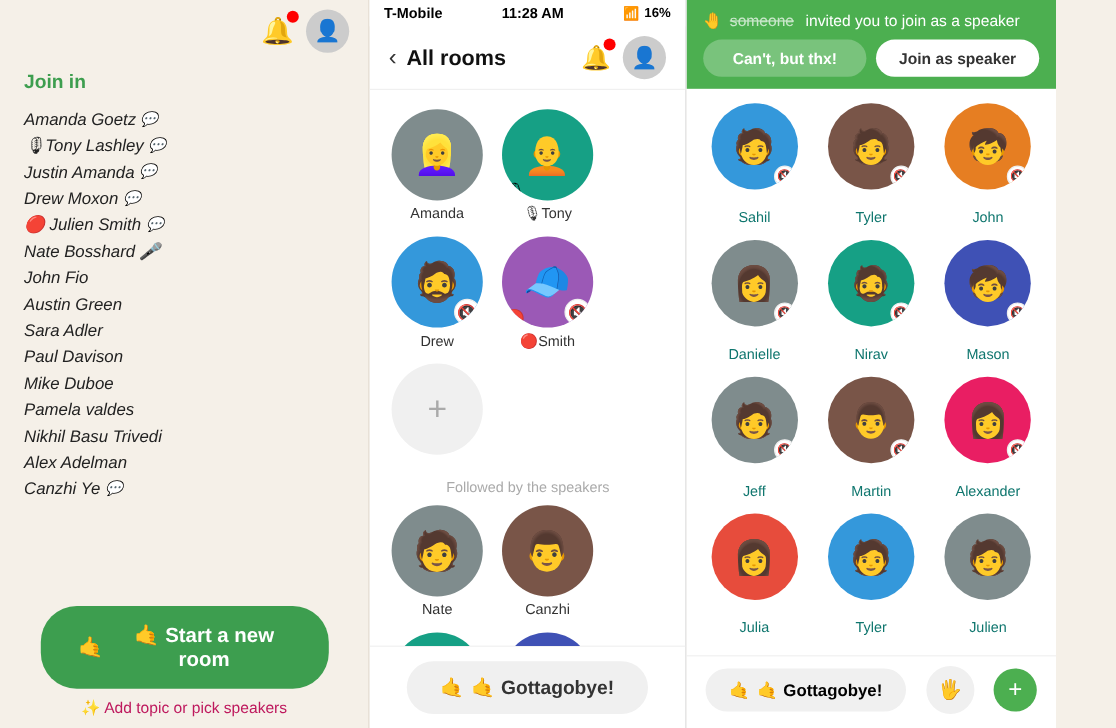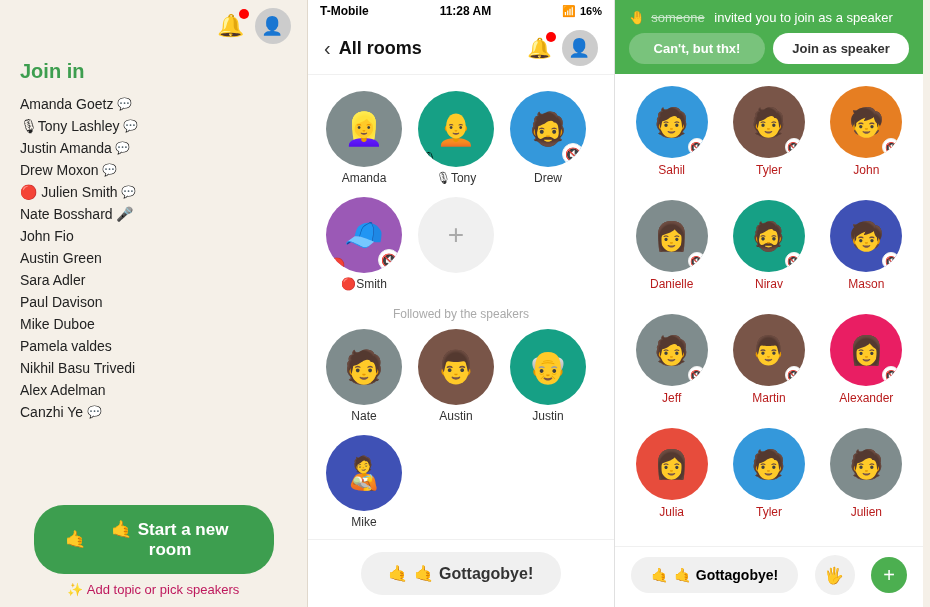--- a/index.html
+++ b/index.html
@@ -49,35 +49,36 @@
       align-items: center;
       justify-content: center;
       font-size: 18px;
     }
     .join-section {
       padding: 8px 20px 4px 20px;
     }
     .join-label {
       color: #3d9e4f;
       font-weight: 700;
-      font-size: 20px;
+      font-size: 16px;
       margin-bottom: 6px;
     }
     .people-list {
       padding: 0 20px;
       flex: 1;
       overflow-y: auto;
     }
     .people-list-item {
       font-size: 14px;
       color: #222;
       padding: 3px 0;
       display: flex;
       align-items: center;
       gap: 4px;
+      font-style: italic;
     }
     .panel-left-bottom {
       padding: 16px 20px 10px 20px;
       display: flex;
       flex-direction: column;
       align-items: center;
       gap: 8px;
     }
     .start-room-btn {
       background: #3d9e4f;
@@ -94,21 +95,21 @@
       width: 240px;
       justify-content: center;
     }
     .add-topic-label {
       font-size: 13px;
       color: #be185d;
     }
 
     
     .panel-middle {
-      width: 307px;
+      width: 264px;
       background: white;
       display: flex;
       flex-direction: column;
       border-right: 1px solid #e0e0e0;
       position: relative;
     }
     .status-bar {
       display: flex;
       justify-content: space-between;
       align-items: center;
@@ -304,22 +305,22 @@
       background: #ddd;
       position: relative;
       display: flex;
       align-items: center;
       justify-content: center;
       overflow: hidden;
       font-size: 28px;
     }
     .audience-name {
       font-size: 12px;
-      color: #b91c1c;
-      margin-top: 5px;
+      color: #0f766e;
+      margin-top: 16px;
     }
     .right-bottom {
       padding: 8px 16px 12px 16px;
       border-top: 1px solid #f0f0f0;
       display: flex;
       justify-content: space-between;
       align-items: center;
     }
     .right-gottagobye-btn {
       background: #f0f0f0;
@@ -495,21 +496,21 @@
       <div class="speaker-item">
         <div class="speaker-avatar av-gray">
           <span style="font-size:32px;">🧑</span>
         </div>
         <span class="speaker-name">Nate</span>
       </div>
       <div class="speaker-item">
         <div class="speaker-avatar av-brown">
           <span style="font-size:32px;">👨</span>
         </div>
-        <span class="speaker-name">Austin</span>
+        <span class="speaker-name">Canzhi</span>
       </div>
       <div class="speaker-item">
         <div class="speaker-avatar av-teal">
           <span style="font-size:32px;">👴</span>
         </div>
         <span class="speaker-name">Justin</span>
       </div>
       <div class="speaker-item">
         <div class="speaker-avatar av-indigo">
           <span style="font-size:32px;">🧑‍🍼</span>

